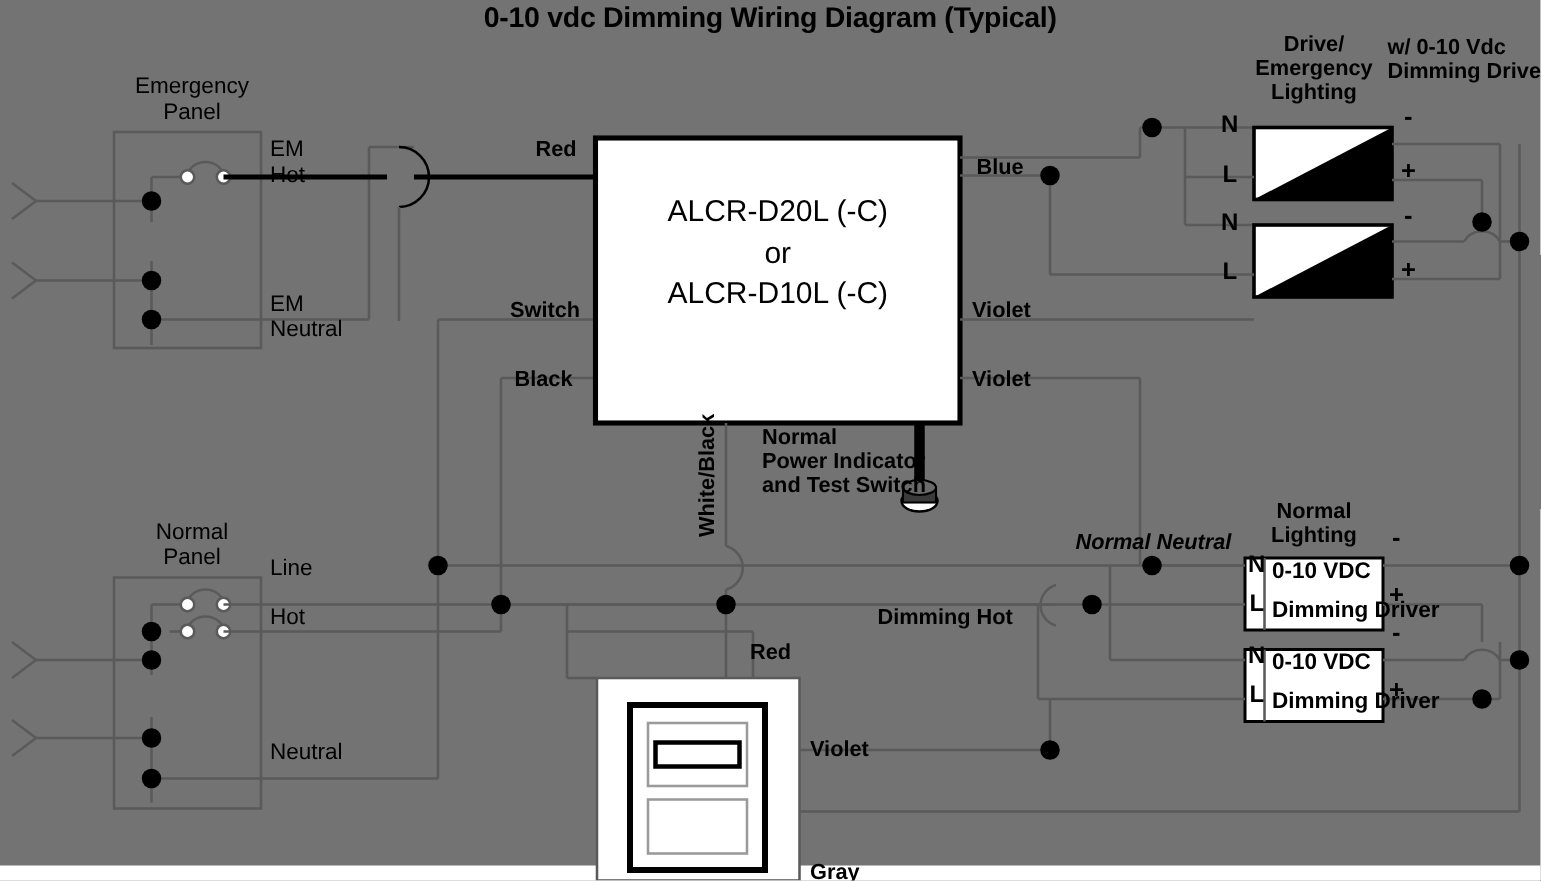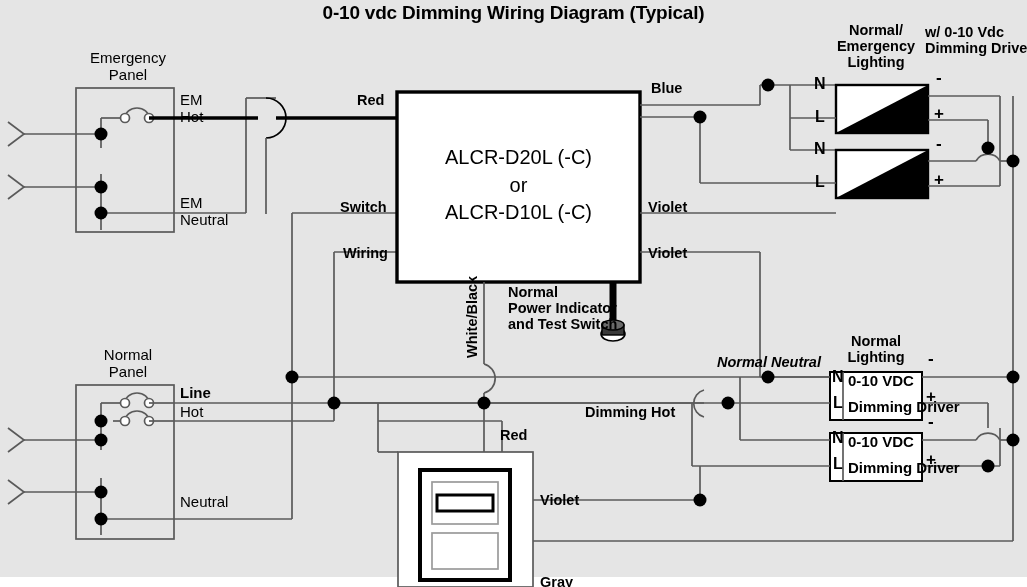--- a/index.html
+++ b/index.html
@@ -1,18 +1,18 @@
 <!DOCTYPE html>
 <html><head>
 <meta charset="utf-8">
 <style>
   html,body{margin:0;padding:0;background:#ffffff;}
   body{width:1027px;height:587px;overflow:hidden;
        font-family:"Liberation Sans","DejaVu Sans",sans-serif;color:#000;}
-  #stage{position:relative;width:1027px;height:577px;background:#e5e5e5;}
+  #stage{position:relative;width:1027px;height:577px;background:#737373;}
   svg.wires{position:absolute;left:0;top:0;width:1027px;height:587px;}
   .lbl{position:absolute;font-size:14.5px;font-weight:bold;line-height:1.12;white-space:nowrap;}
   .lbl.reg{font-weight:normal;font-size:15px;}
   .lbl.ctr{text-align:center;}
   .title{position:absolute;left:0;top:2px;width:1027px;text-align:center;
          font-size:19px;font-weight:bold;letter-spacing:-0.2px;}
   .boxtxt{position:absolute;text-align:center;font-size:20px;line-height:1.38;white-space:nowrap;}
   .rot{transform:rotate(-90deg);transform-origin:left top;}
   .sm{font-size:15px;font-weight:bold;}
   .nl{font-size:16px;font-weight:bold;}
@@ -216,53 +216,53 @@
   </div>
   <div class="lbl reg" style="left:180px;top:195px;">
     <div>EM</div>
     <div>Neutral</div>
   </div>
 
   <div class="lbl reg ctr" style="left:86px;top:347px;width:84px;">
     <div>Normal</div>
     <div>Panel</div>
   </div>
-  <div class="lbl reg" style="left:180px;top:385px;font-weight:bold;">Line</div>
+  <div class="lbl reg" style="left:180px;top:371px;">Line</div>
   <div class="lbl reg" style="left:180px;top:404px;">Hot</div>
   <div class="lbl reg" style="left:180px;top:494px;">Neutral</div>
 
-  <div class="boxtxt" style="left:397px;top:144px;width:243px;">
+  <div class="boxtxt" style="left:397px;top:128px;width:243px;">
     <div>ALCR-D20L (-C)</div>
     <div>or</div>
     <div>ALCR-D10L (-C)</div>
   </div>
 
   <div class="lbl" style="left:357px;top:92px;">Red</div>
   <div class="lbl" style="left:340px;top:199px;">Switch</div>
-  <div class="lbl" style="left:343px;top:245px;">Wiring</div>
-  <div class="lbl" style="left:651px;top:80px;">Blue</div>
+  <div class="lbl" style="left:343px;top:245px;">Black</div>
+  <div class="lbl" style="left:651px;top:104px;">Blue</div>
   <div class="lbl" style="left:648px;top:199px;">Violet</div>
   <div class="lbl" style="left:648px;top:245px;">Violet</div>
 
   <div class="lbl" style="left:508px;top:284px;">
     <div>Normal</div>
     <div>Power Indicator</div>
     <div>and Test Switch</div>
   </div>
   <div class="lbl rot" style="left:464px;top:358px;">White/Black</div>
 
   <div class="lbl" style="left:500px;top:427px;">Red</div>
   <div class="lbl" style="left:540px;top:492px;">Violet</div>
   <div class="lbl" style="left:540px;top:533px;margin-top:41px;">Gray</div>
 
   <div class="lbl" style="left:717px;top:354px;font-style:italic;">Normal Neutral</div>
   <div class="lbl" style="left:585px;top:404px;">Dimming Hot</div>
 
   <div class="lbl ctr" style="left:818px;top:22px;width:116px;">
-    <div>Normal/</div>
+    <div>Drive/</div>
     <div>Emergency</div>
     <div>Lighting</div>
   </div>
   <div class="lbl" style="left:925px;top:24px;">
     <div>w/ 0-10 Vdc</div>
     <div>Dimming Drive</div>
   </div>
 
   <div class="lbl nl" style="left:814px;top:75px;">N</div>
   <div class="lbl nl" style="left:815px;top:108px;">L</div>

